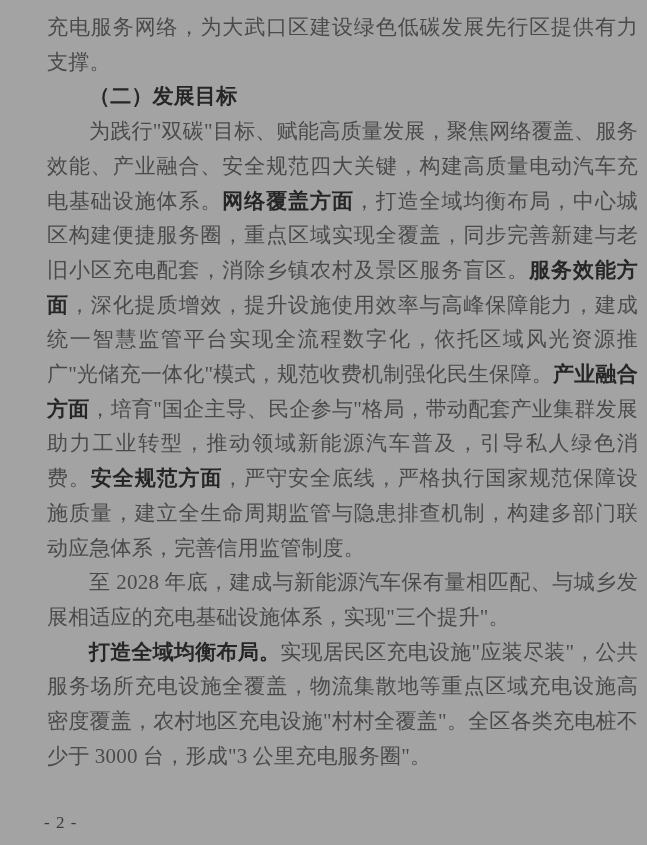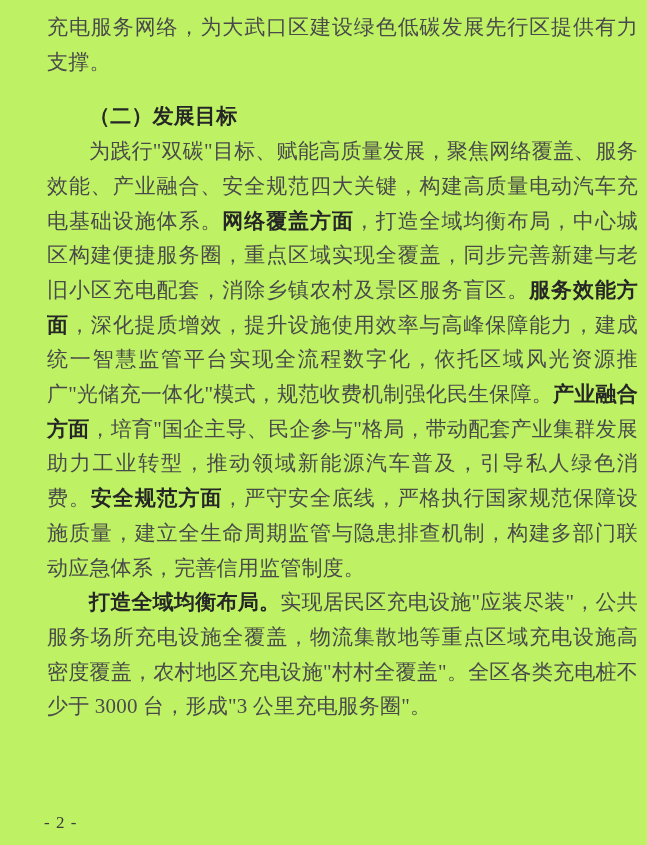--- a/index.html
+++ b/index.html
@@ -4,21 +4,21 @@
 <style>
   html, body {
     margin: 0;
     padding: 0;
     background: #e8e8e8;
   }
   .page {
     position: relative;
     width: 647px;
     height: 845px;
-    background: #bef264;
+    background: #a3a3a3;
     overflow: hidden;
     font-family: "Liberation Serif", "DejaVu Serif", serif;
   }
   .content {
     position: absolute;
     left: 47px;
     top: 10px;
     width: 591px;
   }
   .para {
@@ -31,36 +31,36 @@
   }
   .para.indent {
     text-indent: 2em;
   }
   .para b {
     color: #262626;
     font-weight: bold;
   }
   .para.heading {
     color: #262626;
-    margin-top: 20px;
   }
   .footer {
     position: absolute;
     left: 44px;
     top: 813px;
     font-size: 17px;
     color: #3d3d3d;
     letter-spacing: 1px;
     font-family: "Liberation Serif", "DejaVu Serif", serif;
   }
 </style>
 </head>
 <body>
 
 <div class="page">
   <div class="content" id="doc-body">
       <p class="para"><span>充电服务网络，为大武口区建设绿色低碳发展先行区提供有力支撑。</span></p>
       <p class="para indent heading"><b>（二）发展目标</b></p>
       <p class="para indent"><span>为践行"双碳"目标、赋能高质量发展，聚焦网络覆盖、服务效能、产业融合、安全规范四大关键，构建高质量电动汽车充电基础设施体系。</span><b>网络覆盖方面</b><span>，打造全域均衡布局，中心城区构建便捷服务圈，重点区域实现全覆盖，同步完善新建与老旧小区充电配套，消除乡镇农村及景区服务盲区。</span><b>服务效能方面</b><span>，深化提质增效，提升设施使用效率与高峰保障能力，建成统一智慧监管平台实现全流程数字化，依托区域风光资源推广"光储充一体化"模式，规范收费机制强化民生保障。</span><b>产业融合方面</b><span>，培育"国企主导、民企参与"格局，带动配套产业集群发展助力工业转型，推动领域新能源汽车普及，引导私人绿色消费。</span><b>安全规范方面</b><span>，严守安全底线，严格执行国家规范保障设施质量，建立全生命周期监管与隐患排查机制，构建多部门联动应急体系，完善信用监管制度。</span></p>
+      <p class="para indent"><span>至 2028 年底，建成与新能源汽车保有量相匹配、与城乡发展相适应的充电基础设施体系，实现"三个提升"。</span></p>
       <p class="para indent"><b>打造全域均衡布局。</b><span>实现居民区充电设施"应装尽装"，公共服务场所充电设施全覆盖，物流集散地等重点区域充电设施高密度覆盖，农村地区充电设施"村村全覆盖"。全区各类充电桩不少于 3000 台，形成"3 公里充电服务圈"。</span></p>
     </div>
   <div class="footer">- 2 -</div>
 </div>
 
 </body></html>

